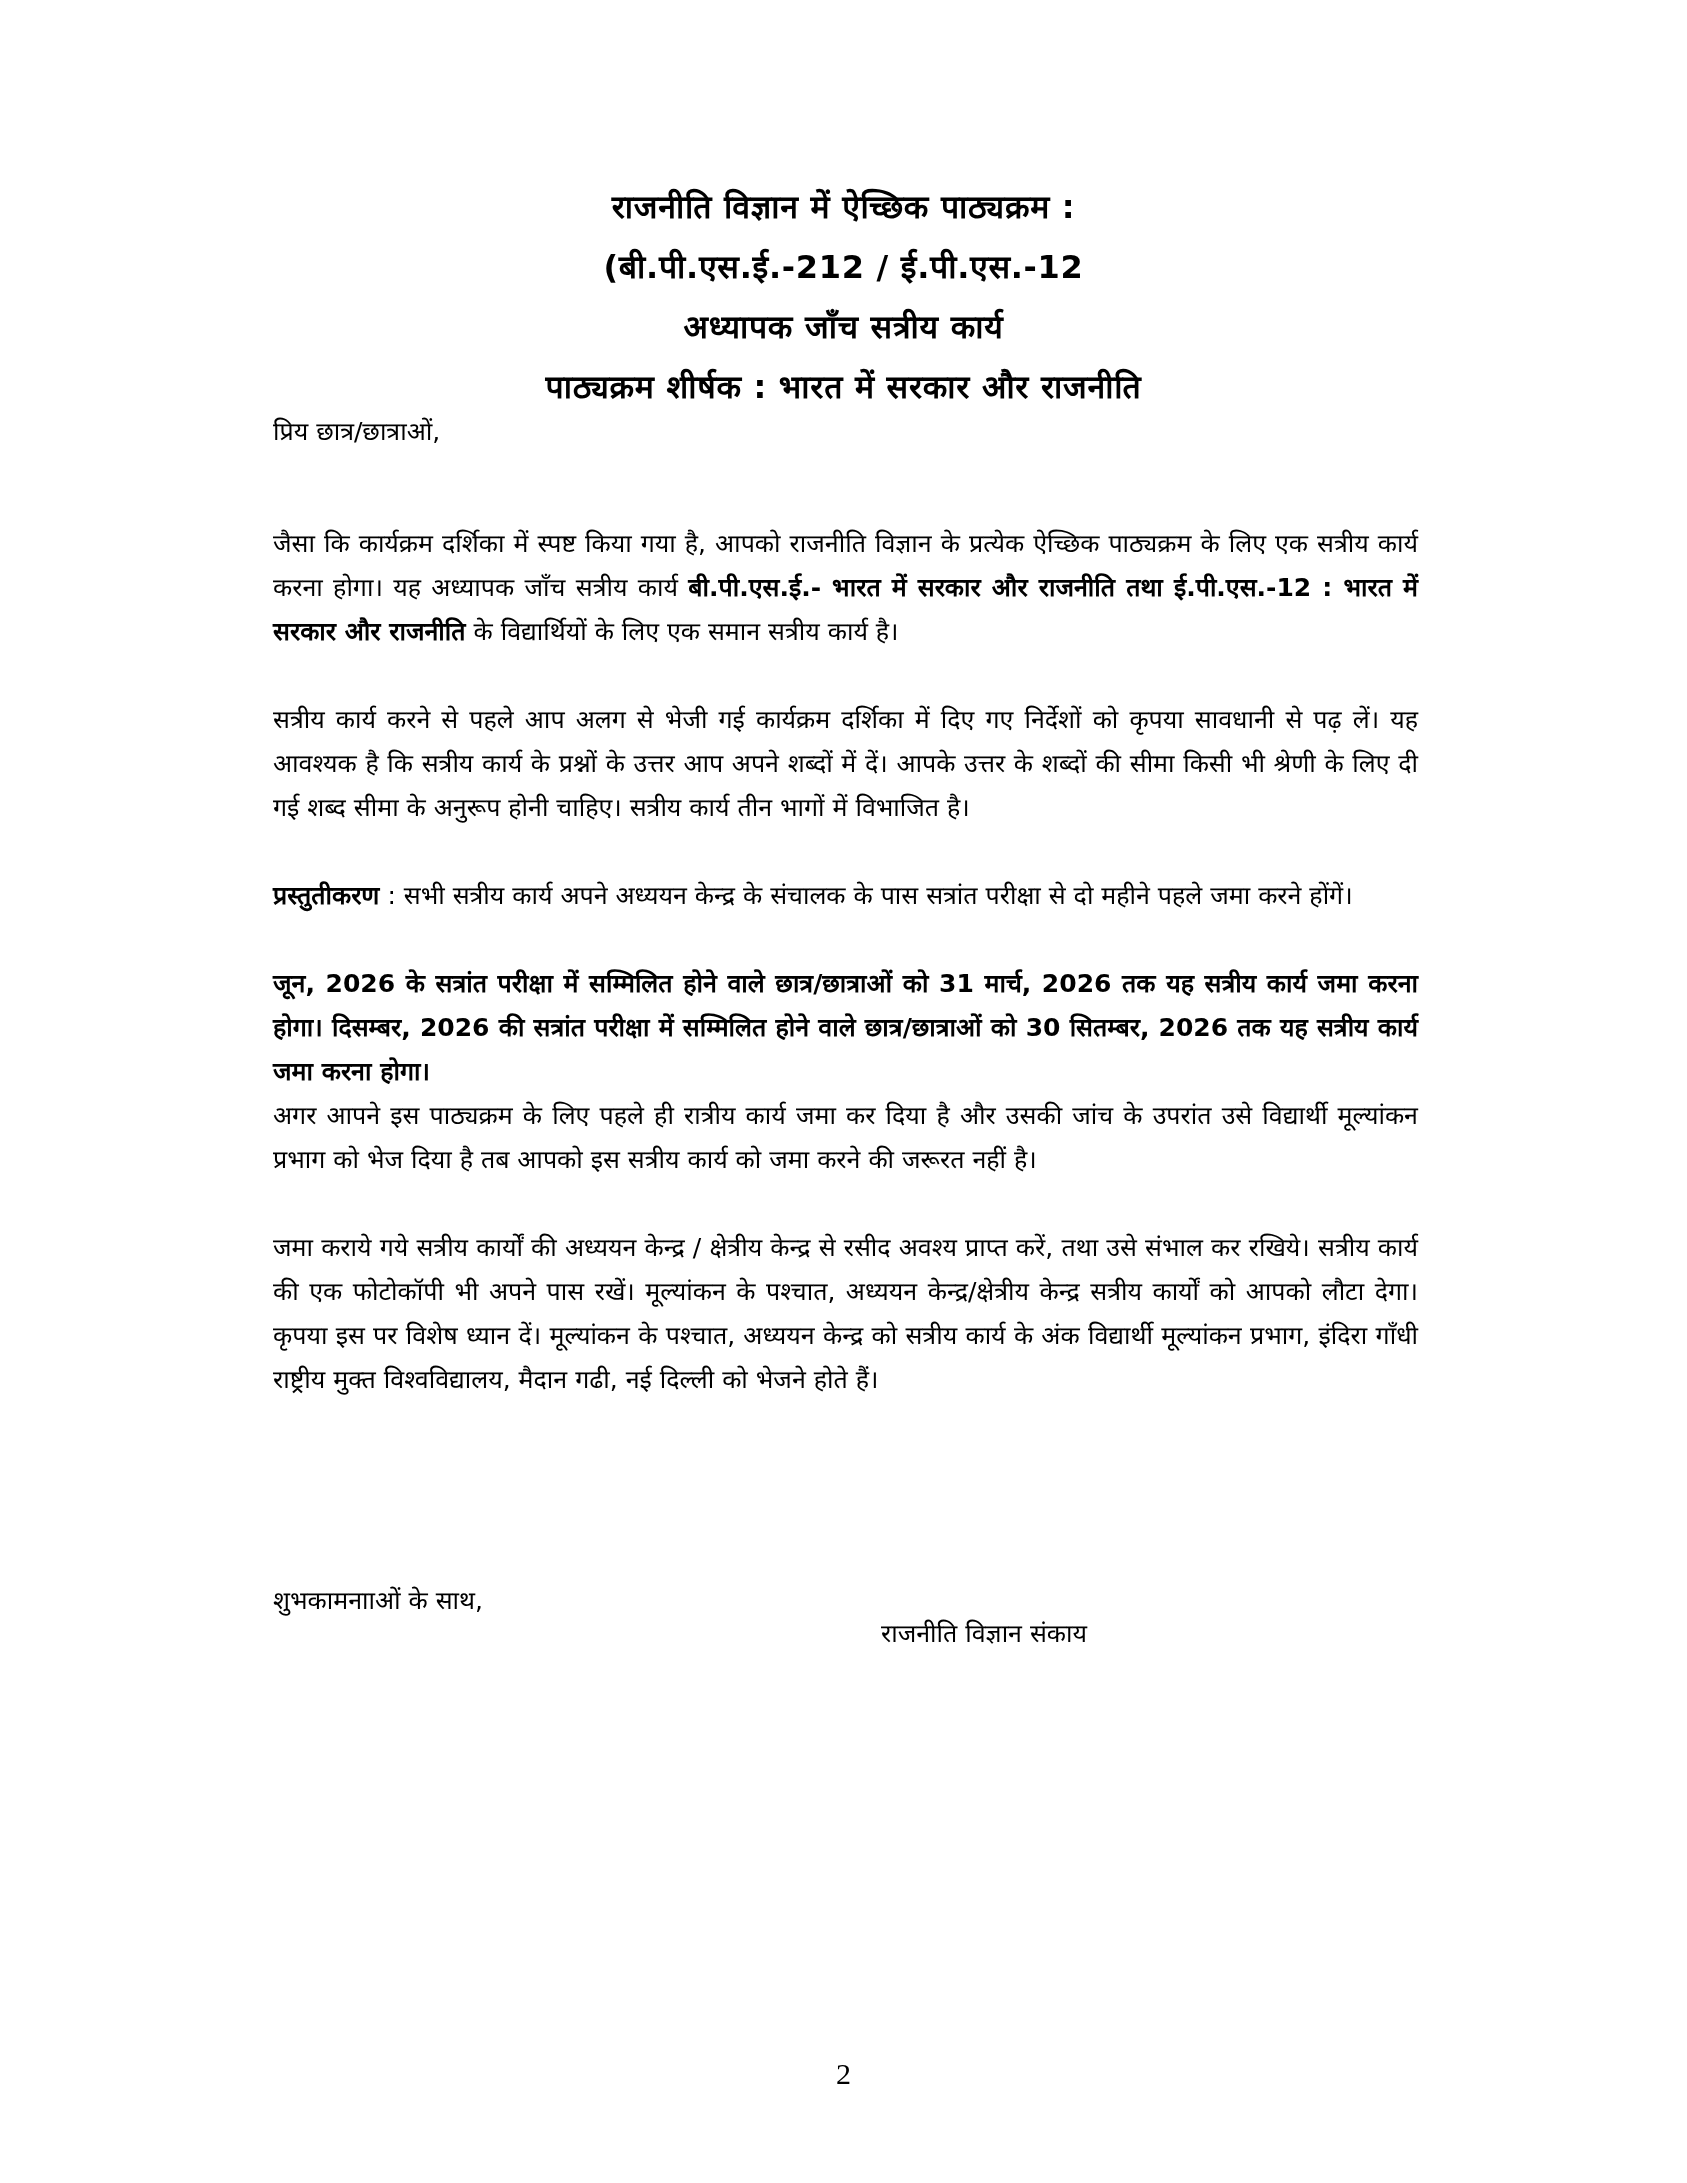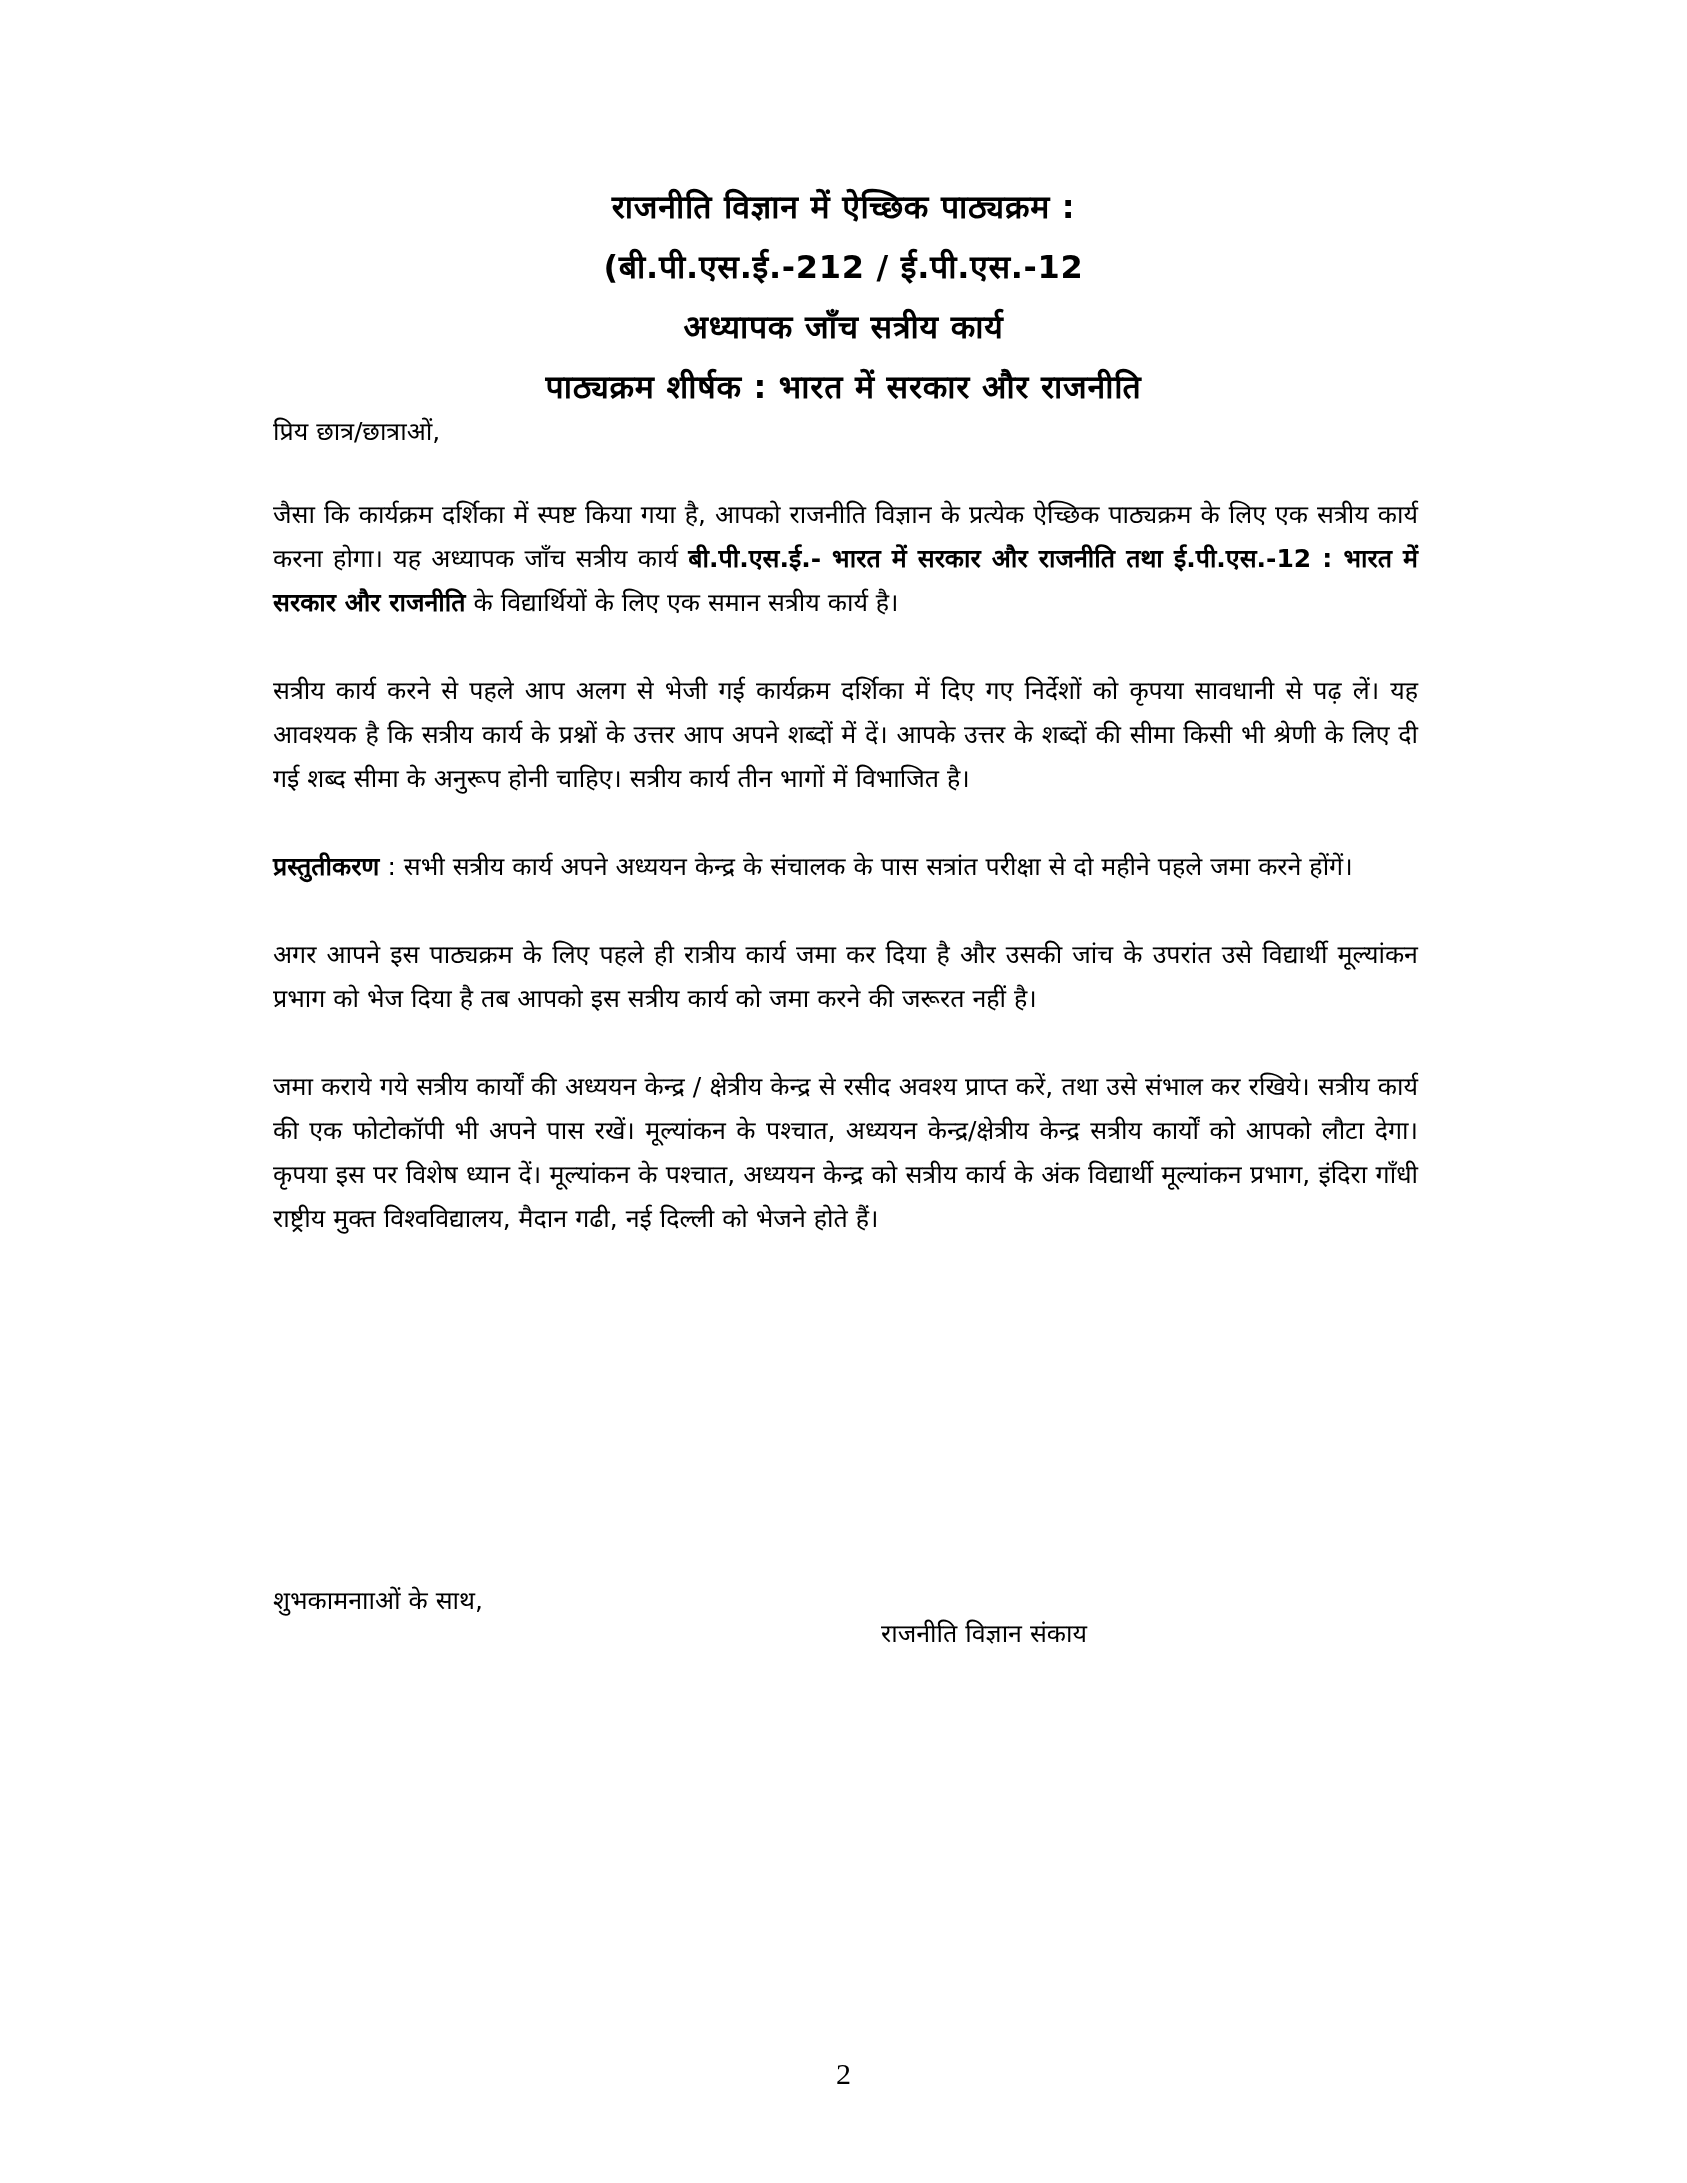--- a/index.html
+++ b/index.html
@@ -45,21 +45,21 @@
     .p {
       font-size: 25px;
       line-height: 44px;
       text-align: justify;
       text-align-last: left;
       margin: 0;
     }
     .salutation {
       font-size: 25px;
       line-height: 44px;
-      margin: 0 0 39px 0;
+      margin: 0 0 68px 0;
     }
     .gap { margin-bottom: 44px; }
     .bold { font-weight: bold; }
     .bold-para {
       font-weight: bold;
       font-size: 25px;
       line-height: 44px;
       text-align: justify;
       text-align-last: left;
       margin: 0;
@@ -103,20 +103,21 @@
 
   <div class="content">
     <p class="salutation">प्रिय छात्र/छात्राओं,</p>
 
     <p class="p gap"><span>जैसा कि कार्यक्रम दर्शिका में स्पष्ट किया गया है, आपको राजनीति विज्ञान के प्रत्येक ऐच्छिक पाठ्यक्रम के लिए एक सत्रीय कार्य करना होगा। यह अध्यापक जाँच सत्रीय कार्य </span><span class="bold">बी.पी.एस.ई.- भारत में सरकार और राजनीति तथा ई.पी.एस.-12 : भारत में सरकार और राजनीति</span><span> के विद्यार्थियों के लिए एक समान सत्रीय कार्य है।</span></p>
 
     <p class="p gap">सत्रीय कार्य करने से पहले आप अलग से भेजी गई कार्यक्रम दर्शिका में दिए गए निर्देशों को कृपया सावधानी से पढ़ लें। यह आवश्यक है कि सत्रीय कार्य के प्रश्नों के उत्तर आप अपने शब्दों में दें। आपके उत्तर के शब्दों की सीमा किसी भी श्रेणी के लिए दी गई शब्द सीमा के अनुरूप होनी चाहिए। सत्रीय कार्य तीन भागों में विभाजित है।</p>
 
     <p class="p gap"><span class="bold">प्रस्तुतीकरण</span><span> : सभी सत्रीय कार्य अपने अध्ययन केन्द्र के संचालक के पास सत्रांत परीक्षा से दो महीने पहले जमा करने होंगें।</span></p>
 
+    <p class="bold-para gap">जून, 2026 के सत्रांत परीक्षा में सम्मिलित होने वाले छात्र/छात्राओं को 31 मार्च, 2026 तक यह सत्रीय कार्य जमा करना होगा। दिसम्बर, 2026 की सत्रांत परीक्षा में सम्मिलित होने वाले छात्र/छात्राओं को 30 सितम्बर, 2026 तक यह सत्रीय कार्य जमा करना होगा।</p>
 
     <p class="p gap">अगर आपने इस पाठ्यक्रम के लिए पहले ही रात्रीय कार्य जमा कर दिया है और उसकी जांच के उपरांत उसे विद्यार्थी मूल्यांकन प्रभाग को भेज दिया है तब आपको इस सत्रीय कार्य को जमा करने की जरूरत नहीं है।</p>
 
     <p class="p">जमा कराये गये सत्रीय कार्यों की अध्ययन केन्द्र / क्षेत्रीय केन्द्र से रसीद अवश्य प्राप्त करें, तथा उसे संभाल कर रखिये। सत्रीय कार्य की एक फोटोकॉपी भी अपने पास रखें। मूल्यांकन के पश्चात, अध्ययन केन्द्र/क्षेत्रीय केन्द्र सत्रीय कार्यों को आपको लौटा देगा। कृपया इस पर विशेष ध्यान दें। मूल्यांकन के पश्चात, अध्ययन केन्द्र को सत्रीय कार्य के अंक विद्यार्थी मूल्यांकन प्रभाग, इंदिरा गाँधी राष्ट्रीय मुक्त विश्वविद्यालय, मैदान गढी, नई दिल्ली को भेजने होते हैं।</p>
   </div>
 
   <div class="closing">शुभकामनााओं के साथ,</div>
   <div class="signature">राजनीति विज्ञान संकाय</div>
 
   <div class="page-number">2</div>

